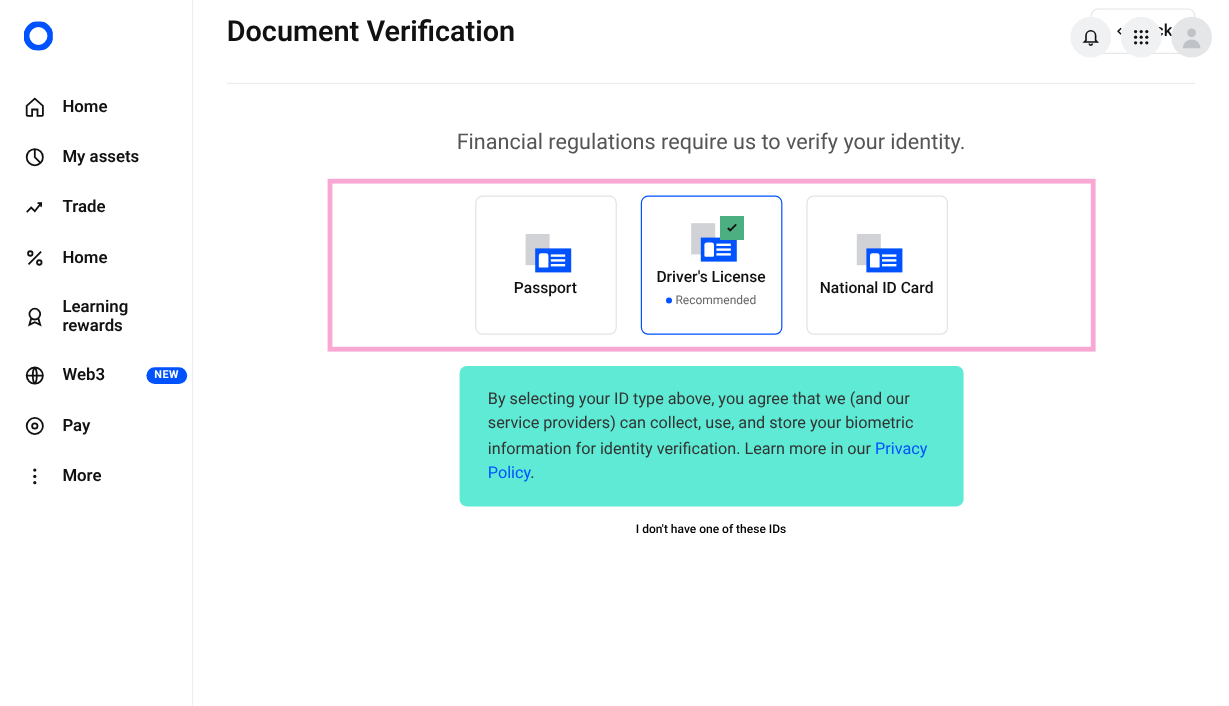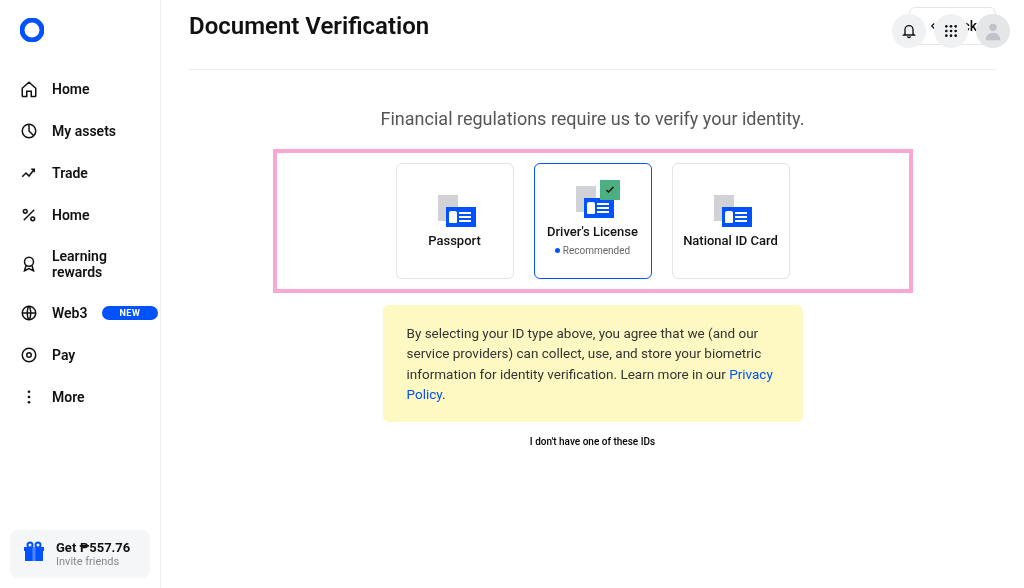--- a/index.html
+++ b/index.html
@@ -53,23 +53,24 @@
       display: flex;
       align-items: center;
       justify-content: center;
     }
     .nav-icon svg { width: 18px; height: 18px; }
     .badge {
       background: #0052ff;
       color: #fff;
       font-size: 9px;
       font-weight: 700;
-      padding: 2px 18px;
+      padding: 2px 7px;
       border-radius: 10px;
       letter-spacing: 0.5px;
+      margin-left: 20px;
     }
     .invite-box {
       position: absolute;
       bottom: 10px;
       left: 10px;
       right: 10px;
       background: #f5f6f8;
       border-radius: 8px;
       padding: 10px 12px;
       display: flex;
@@ -255,21 +256,21 @@
       gap: 3px;
     }
     .recommended::before {
       content: "";
       width: 5px;
       height: 5px;
       border-radius: 50%;
       background: #0052ff;
     }
     .disclaimer {
-      background: #fef9c3;
+      background: #5eead4;
       border-radius: 6px;
       padding: 18px 24px;
       font-size: 13.5px;
       color: #333;
       text-align: left;
       line-height: 1.5;
       max-width: 420px;
       margin: 0 auto 14px;
     }
     .disclaimer a {
@@ -361,33 +362,20 @@
     </div>
     <div class="nav-item">
       <span class="nav-icon">
           <svg viewBox="0 0 24 24" fill="#111">
             <circle cx="12" cy="5" r="1.8"></circle>
             <circle cx="12" cy="12" r="1.8"></circle>
             <circle cx="12" cy="19" r="1.8"></circle>
           </svg>
         </span>
       <span>More</span>
-    </div>
-  </div>
-  <div class="invite-box">
-    <span><svg width="24" height="24" viewBox="0 0 24 24" fill="#0052ff">
-          <rect x="3" y="10" width="18" height="11"></rect>
-          <rect x="2" y="7" width="20" height="4"></rect>
-          <rect x="10.5" y="7" width="3" height="14" fill="#fff" opacity="0.3"></rect>
-          <circle cx="8" cy="5" r="2.5" fill="none" stroke="#0052ff" stroke-width="2"></circle>
-          <circle cx="16" cy="5" r="2.5" fill="none" stroke="#0052ff" stroke-width="2"></circle>
-        </svg></span>
-    <div>
-      <div class="invite-title">Get ₱557.76</div>
-      <div class="invite-sub">Invite friends</div>
     </div>
   </div>
 </div>
 
 <div class="header-icons">
   <div class="header-btn">
     <svg width="16" height="16" viewBox="0 0 24 24" fill="none" stroke="#111" stroke-width="2">
         <path d="M18 16v-6a6 6 0 10-12 0v6l-2 2h16l-2-2z"></path>
         <path d="M10 20a2 2 0 004 0"></path>
       </svg>

